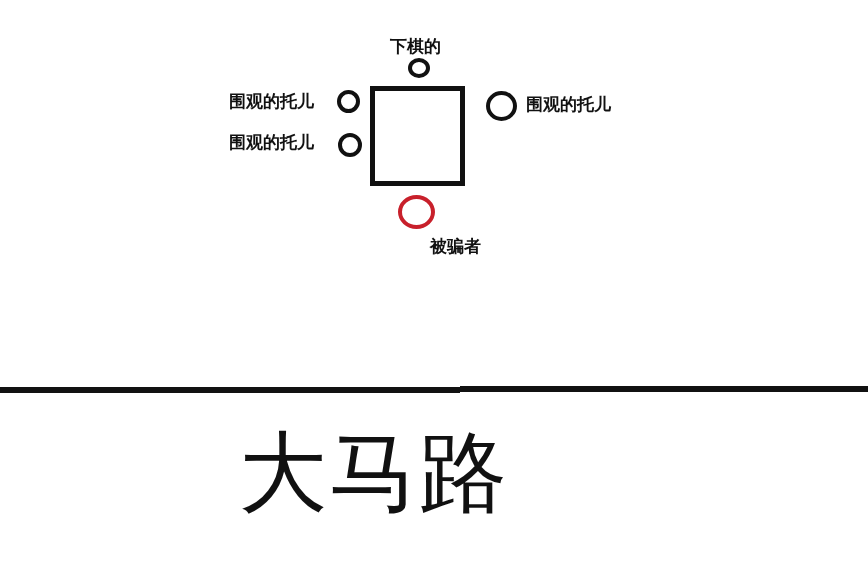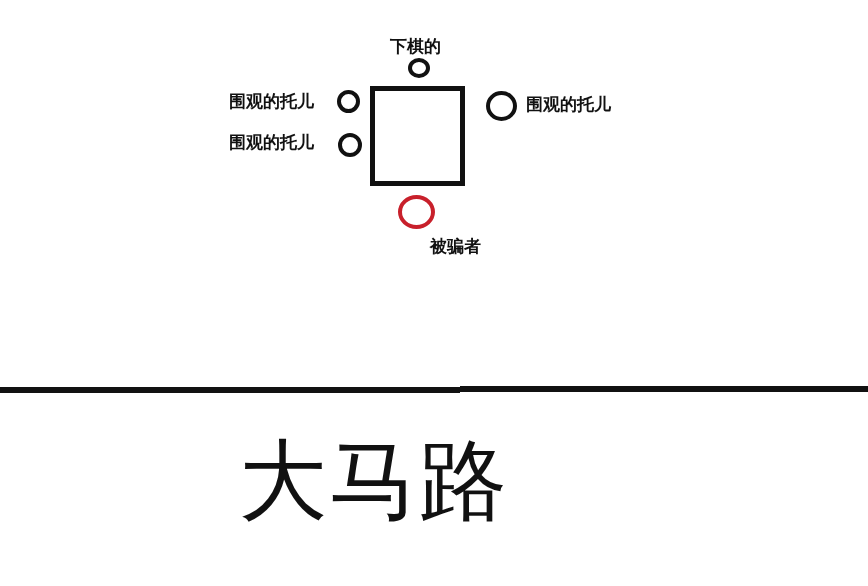--- a/index.html
+++ b/index.html
@@ -5,21 +5,21 @@
   html, body { margin:0; padding:0; background:#ffffff; }
   body { width:868px; height:586px; position:relative; overflow:hidden;
          font-family:"DejaVu Sans", "Liberation Sans", sans-serif; color:#111; }
   .abs { position:absolute; }
   .table { left:370px; top:86px; width:85px; height:90px; border:5px solid #111; background:#fff; }
   .circle { border-radius:50%; border:4px solid #111; box-sizing:border-box; background:#fff; }
   .circle.red { border-color:#c8202b; }
   .label { font-size:17px; white-space:nowrap; line-height:1;font-weight:bold; }
   .road-left { left:0; top:387px; width:460px; height:6px; background:#111; }
   .road-right { left:460px; top:386px; width:408px; height:6px; background:#111; }
-  .road-label { left:0; width:748px; top:420px; text-align:center; font-size:88px; line-height:1.2; letter-spacing:2px;margin-top:8px; }
+  .road-label { left:0; width:748px; top:420px; text-align:center; font-size:88px; line-height:1.2; letter-spacing:2px; }
 </style>
 </head>
 <body>
 
 <div class="abs table"></div>
 
 <div class="abs label" style="left:390px; top:38px;">下棋的</div>
 <div class="abs circle" style="left:408px; top:58px; width:22px; height:20px;"></div>
 
 <div class="abs label" style="left:229px; top:93px;">围观的托儿</div>

